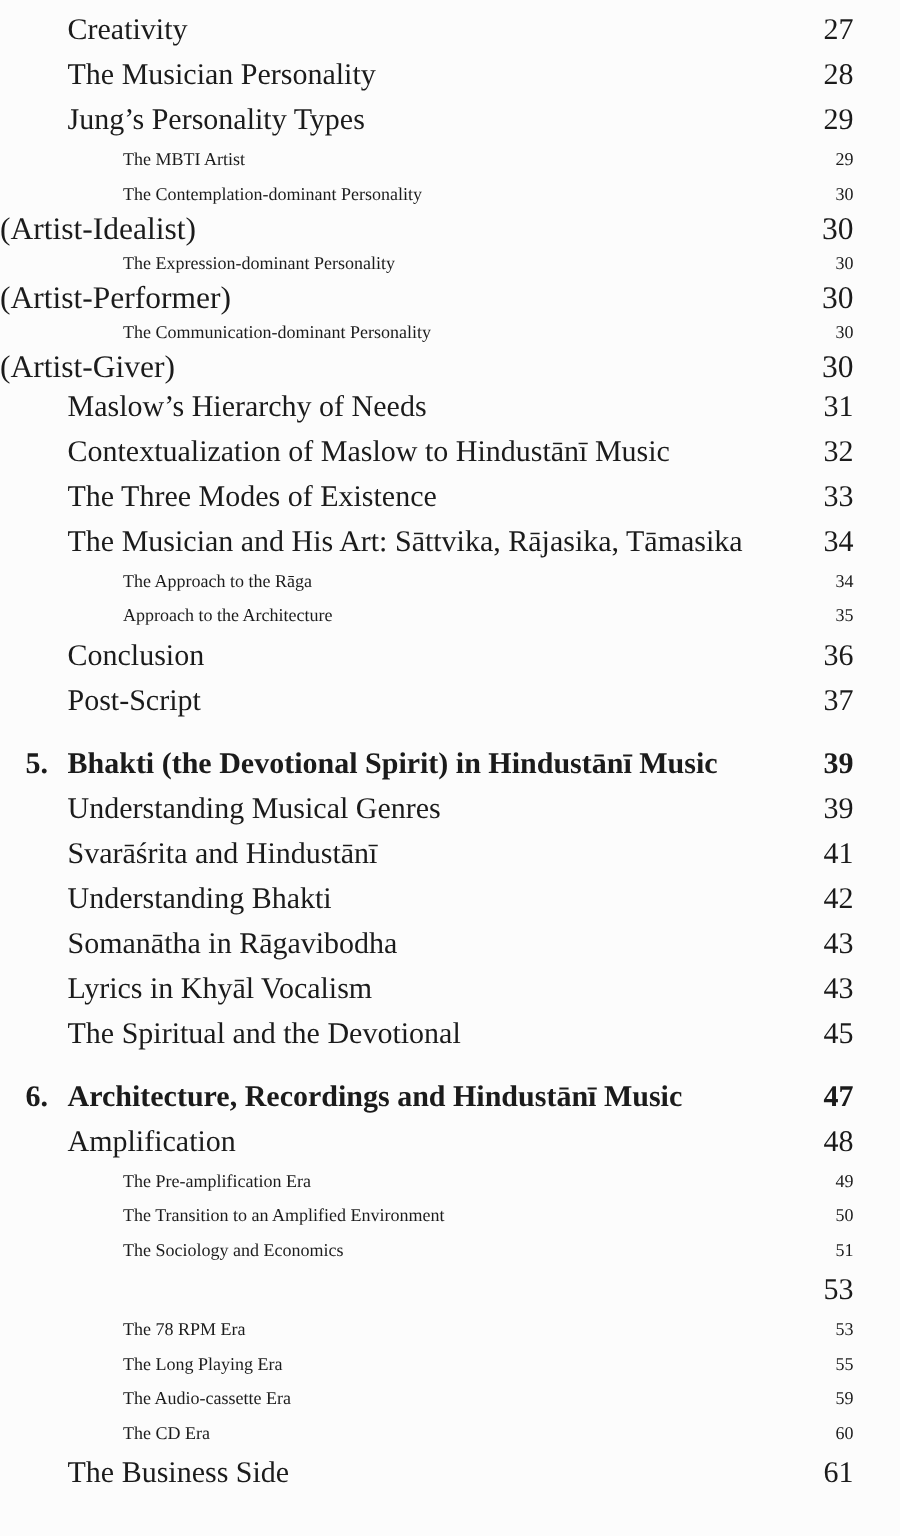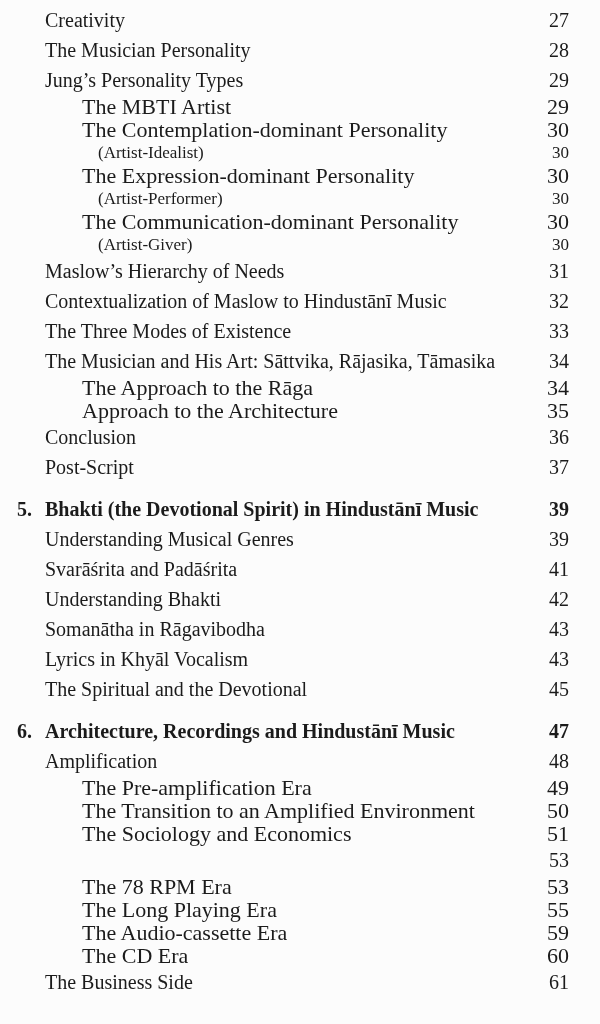--- a/index.html
+++ b/index.html
@@ -29,29 +29,28 @@
     padding-left: 12px;
   }
   
   .row.l1 {
     font-size: 20px;
     line-height: 30px;
     padding-left: 45px;
   }
   
   .row.l2 {
-    font-size: 22px;
+    font-size: 12px;
     line-height: 23px;
     padding-left: 82px;
   }
   
   .row.l3 {
-    font-size: 17px;
+    font-size: 21px;
     line-height: 23px;
-    padding-left: 98px;
   }
   
   .row.chapter {
     font-size: 20px;
     font-weight: bold;
     line-height: 30px;
     padding-left: 17px;
     margin-top: 12px;
   }
   .row.chapter .chnum {
@@ -180,21 +179,21 @@
   </div>
 
   <div class="row l1">
 
     <span class="title">Understanding Musical Genres</span>
     <span class="pagenum">39</span>
   </div>
 
   <div class="row l1">
 
-    <span class="title">Svarāśrita and Padāśrita</span>
+    <span class="title">Svarāśrita and Hindustānī</span>
     <span class="pagenum">41</span>
   </div>
 
   <div class="row l1">
 
     <span class="title">Understanding Bhakti</span>
     <span class="pagenum">42</span>
   </div>
 
   <div class="row l1">

